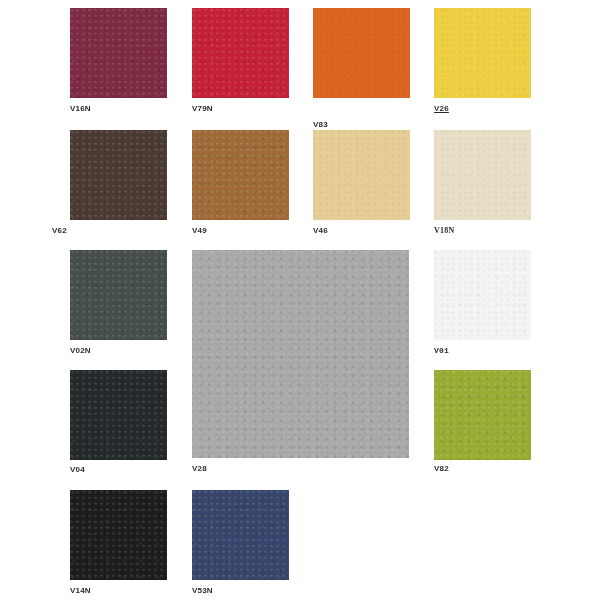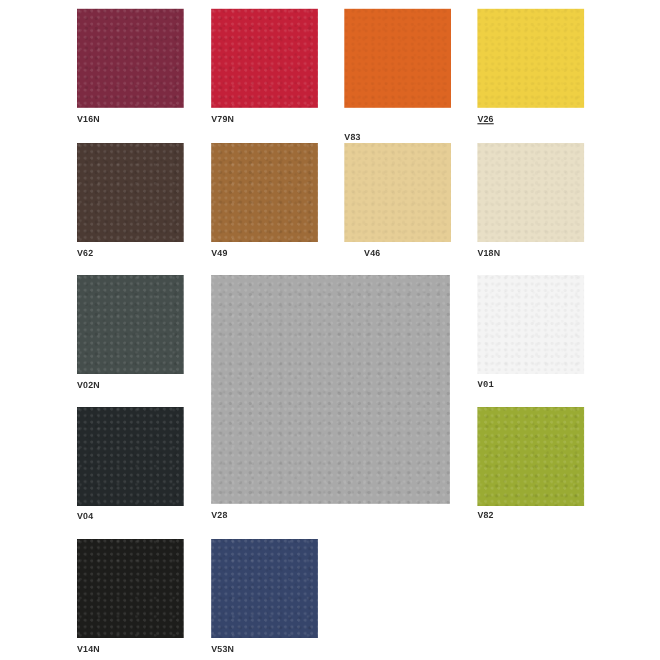--- a/index.html
+++ b/index.html
@@ -89,36 +89,36 @@
     <div class="swatch-label" style="left: 313px; top: 120px; color: rgb(43, 43, 43);">V83</div>
     <div class="swatch-cell" style="left: 434px; top: 8px; width: 97px; height: 90px;">
       <div class="swatch-chip" style="background: rgb(239, 208, 67);"></div>
       <div class="grain grain-light"></div>
     </div>
     <div class="swatch-label" style="left: 434px; top: 104px; color: rgb(43, 43, 43); text-decoration: underline;">V26</div>
     <div class="swatch-cell" style="left: 70px; top: 130px; width: 97px; height: 90px;">
       <div class="swatch-chip" style="background: rgb(75, 58, 51);"></div>
       <div class="grain"></div>
     </div>
-    <div class="swatch-label" style="left: 70px; top: 226px; color: rgb(43, 43, 43); text-align: center;">V62</div>
+    <div class="swatch-label" style="left: 52px; top: 226px; color: rgb(43, 43, 43); text-align: center;">V62</div>
     <div class="swatch-cell" style="left: 192px; top: 130px; width: 97px; height: 90px;">
       <div class="swatch-chip" style="background: rgb(158, 107, 56);"></div>
       <div class="grain"></div>
     </div>
     <div class="swatch-label" style="left: 192px; top: 226px; color: rgb(43, 43, 43);">V49</div>
     <div class="swatch-cell" style="left: 313px; top: 130px; width: 97px; height: 90px;">
       <div class="swatch-chip" style="background: rgb(230, 206, 150);"></div>
       <div class="grain grain-light"></div>
     </div>
-    <div class="swatch-label" style="left: 313px; top: 226px; color: rgb(43, 43, 43); margin-left: 18px;">V46</div>
+    <div class="swatch-label" style="left: 313px; top: 226px; color: rgb(43, 43, 43);">V46</div>
     <div class="swatch-cell" style="left: 434px; top: 130px; width: 97px; height: 90px;">
       <div class="swatch-chip" style="background: rgb(232, 223, 198);"></div>
       <div class="grain grain-light"></div>
     </div>
-    <div class="swatch-label" style="left: 434px; top: 226px; color: rgb(43, 43, 43);">V18N</div>
+    <div class="swatch-label" style="left: 434px; top: 226px; color: rgb(43, 43, 43); font-family: Liberation Serif, serif;">V18N</div>
     <div class="swatch-cell" style="left: 70px; top: 250px; width: 97px; height: 90px;">
       <div class="swatch-chip" style="background: rgb(69, 78, 76);"></div>
       <div class="grain"></div>
     </div>
     <div class="swatch-label" style="left: 70px; top: 346px; color: rgb(43, 43, 43);">V02N</div>
     <div class="swatch-cell" style="left: 192px; top: 250px; width: 217px; height: 208px;">
       <div class="swatch-chip" style="background: rgb(169, 169, 169);"></div>
       <div class="grain"></div>
     </div>
     <div class="swatch-label" style="left: 192px; top: 464px; color: rgb(43, 43, 43);">V28</div>

